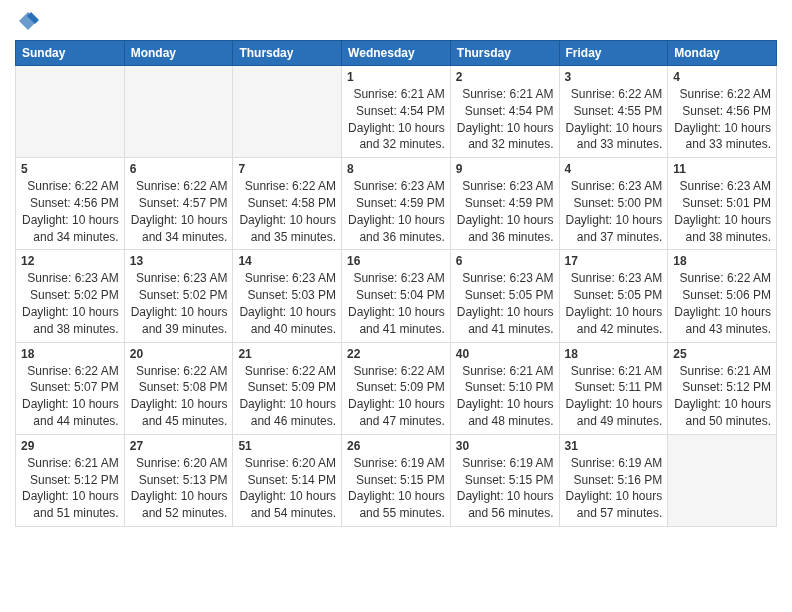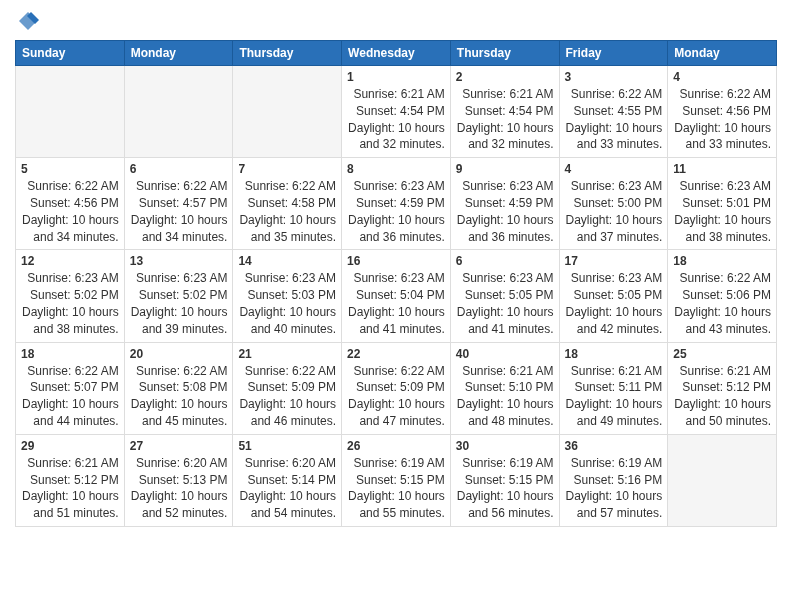--- a/index.html
+++ b/index.html
@@ -337,21 +337,21 @@
 and 55 minutes.</div>
           </td>
           <td>
             <span class="day-num">30</span>
             <div class="day-info" style="white-space: pre-line;">Sunrise: 6:19 AM
 Sunset: 5:15 PM
 Daylight: 10 hours
 and 56 minutes.</div>
           </td>
           <td>
-            <span class="day-num">36</span>
+            <span class="day-num">31</span>
             <div class="day-info" style="white-space: pre-line;">Sunrise: 6:19 AM
 Sunset: 5:16 PM
 Daylight: 10 hours
 and 57 minutes.</div>
           </td>
           <td class="empty"></td>
         </tr>
       </tbody>
   </table>
 </div>

